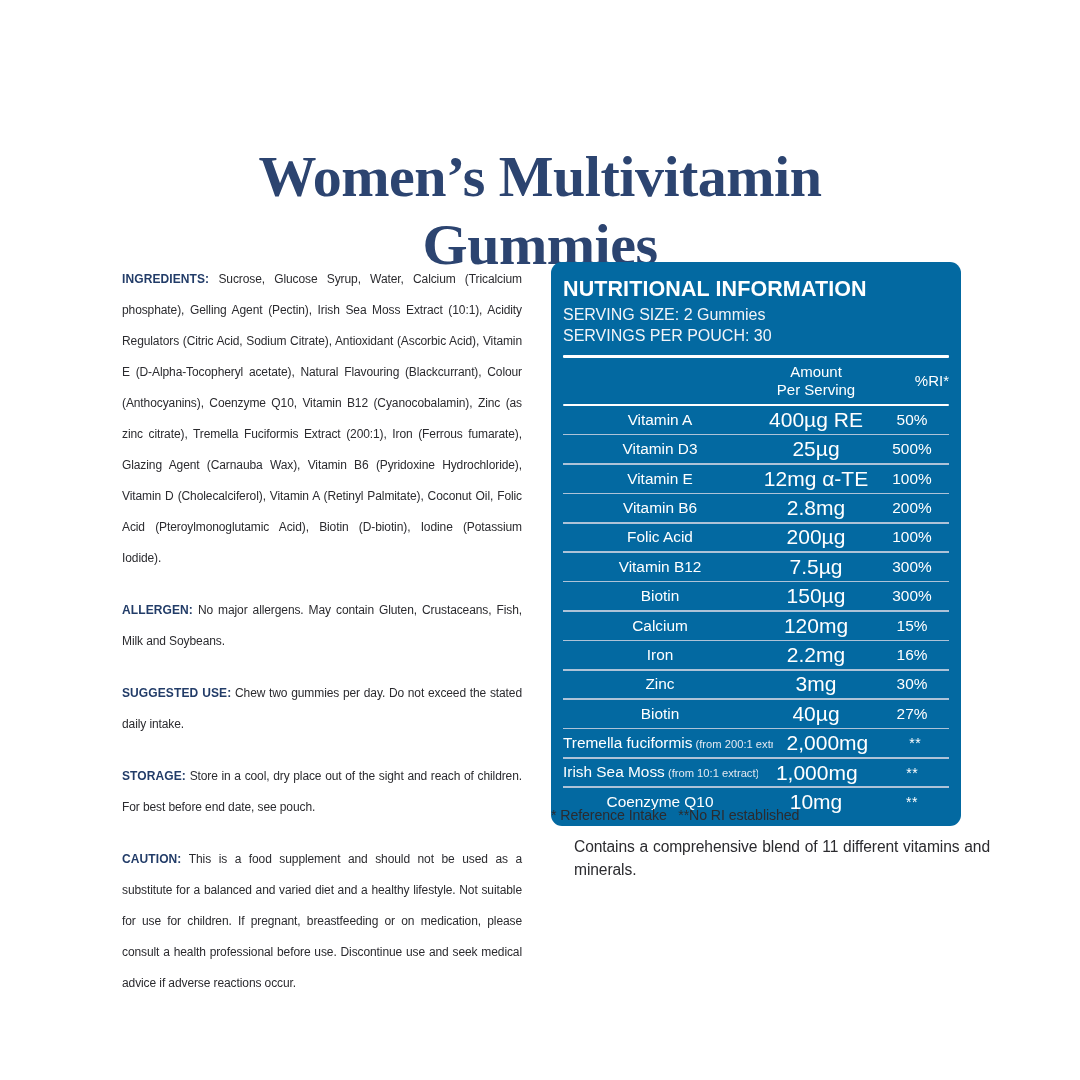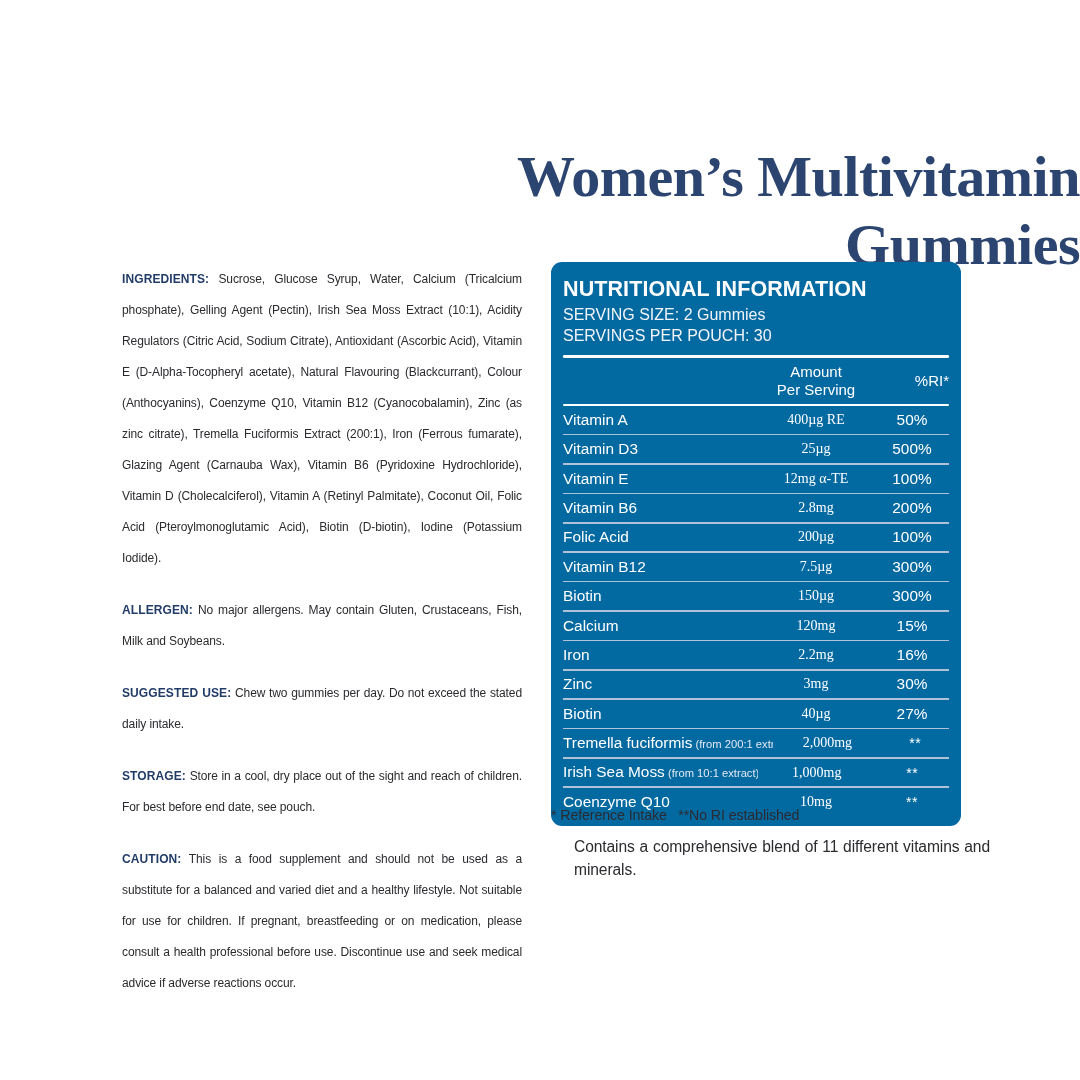--- a/index.html
+++ b/index.html
@@ -28,21 +28,21 @@
     top: 104px;
     width: 1080px;
     text-align: center;
     font-family: "Liberation Serif", "DejaVu Serif", serif;
     font-weight: 700;
     font-size: 58px;
     line-height: 68px;
     letter-spacing: -0.5px;
     color: #2c4470;
   }
-  .title .line { display: block; text-align: right; }
+  .title .line { display: block; }
 
   
   .left-col {
     position: absolute;
     left: 118px;
     top: 264px;
     width: 404px;
   }
 
   .para {
@@ -137,31 +137,31 @@
     align-items: center;
     height: 27.8px;
   }
   .nrow .n-name {
     flex: 1 1 auto;
     font-size: 15.4px;
     line-height: 20px;
     color: #ffffff;
     white-space: nowrap;
     overflow: hidden;
+    text-align: center;
   }
   .nrow .n-name .sub {
     font-size: 11.2px;
     color: #e4e9f1;
   }
   .nrow .n-amount {
     width: 118px;
     text-align: center;
-    font-size: 14px;
-    color: #ffffff;
-    font-family: Liberation Serif, serif;
+    font-size: 21px;
+    color: #ffffff;
   }
   .nrow .n-ri {
     width: 74px;
     text-align: center;
     font-size: 15.4px;
     color: #ffffff;
   }
   .nrow .n-ri.stars {
     font-size: 14px;
     letter-spacing: 0.5px;

